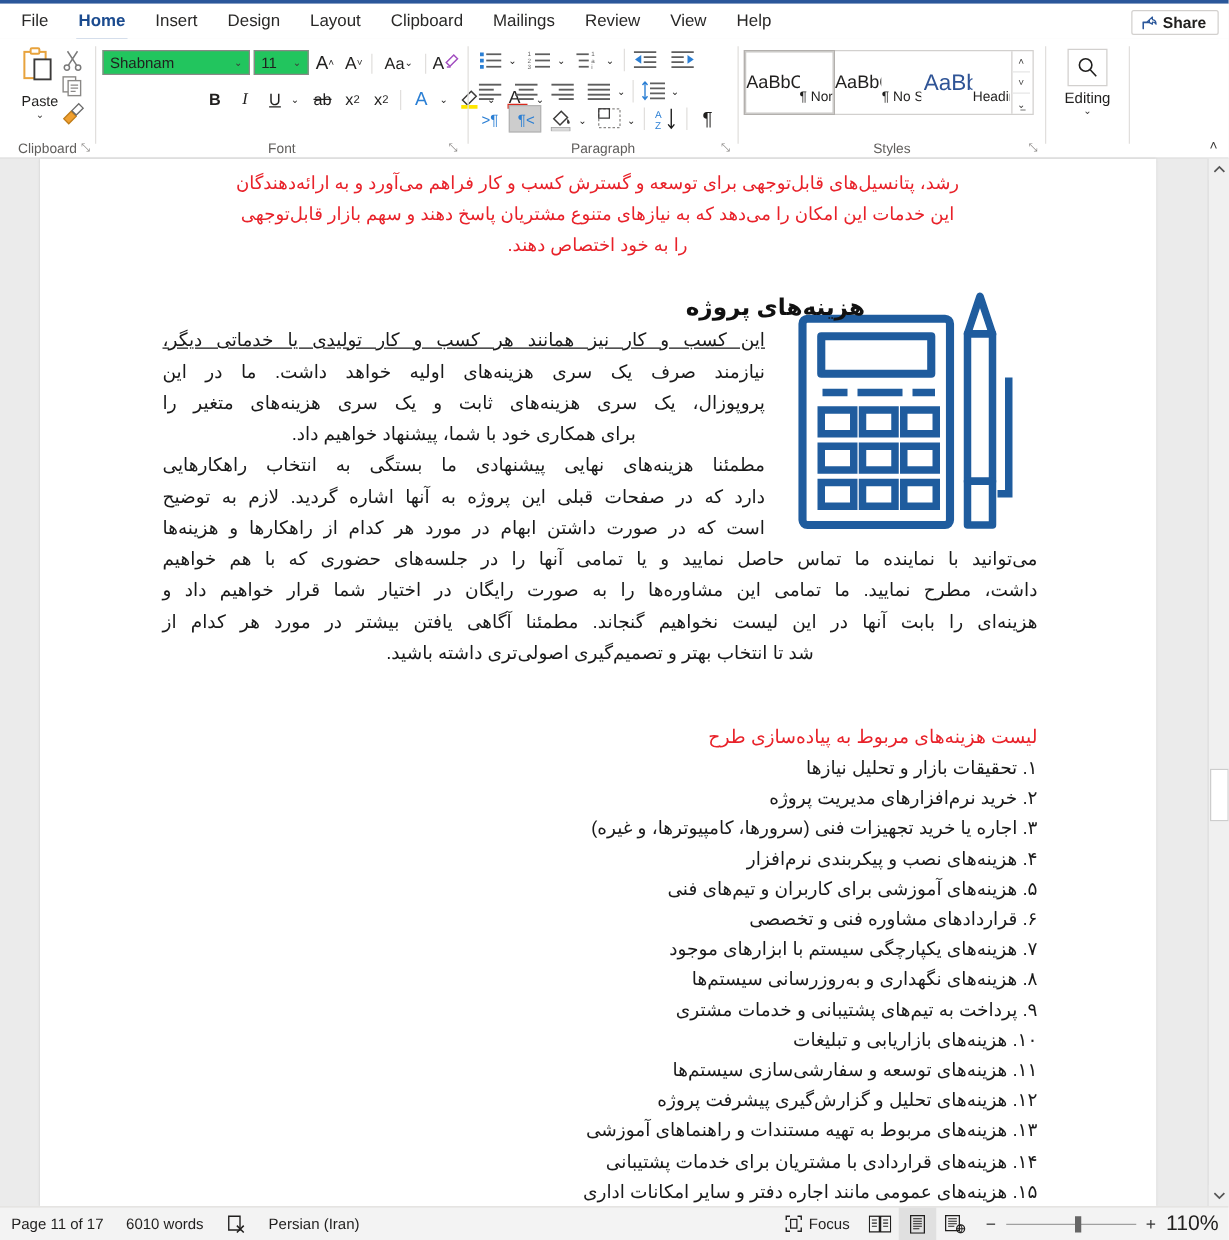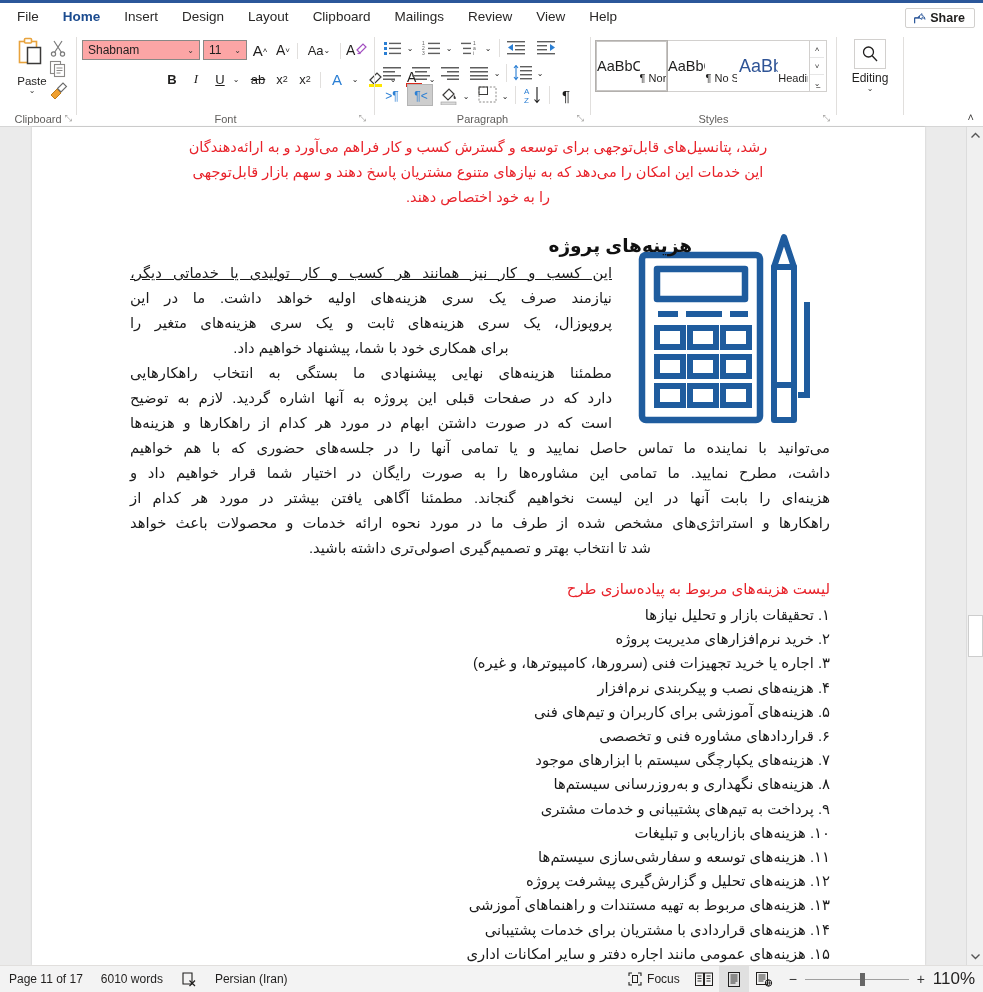--- a/index.html
+++ b/index.html
@@ -50,21 +50,21 @@
   .dialog-launcher { position:absolute; bottom:3px; font-size:9px; color:#8a8886; }
 
   
   .paste-btn { position:absolute; left:10px; top:6px; width:44px; text-align:center; }
   .paste-lbl { font-size:11.5px; color:#201f1e; margin-top:1px; }
   .chev { font-size:8px; color:#3b3a39; line-height:8px; }
   .mini-btn { position:absolute; width:22px; height:21px; }
 
   
   .combo {
-    position:absolute; border:1px solid #8a8886; background:#fca5a5; height:20px;
+    position:absolute; border:1px solid #8a8886; background:#22c55e; height:20px;
     display:flex; align-items:center; padding:0 2px 0 5px; font-size:12px; color:#201f1e;
   }
   .combo .cv { flex:1; white-space:nowrap; overflow:hidden; }
   .combo .ca { font-size:8px; color:#3b3a39; padding:0 3px; }
   .ficon { position:absolute; display:flex; align-items:center; justify-content:center;
            font-size:13px; color:#201f1e; height:22px; }
   .sep-v { position:absolute; width:1px; background:#e1dfdd; }
   .ptog { position:absolute; background:#cdcdcd; border:1px solid #b4b4b4; }
 
   
@@ -495,21 +495,20 @@
           <div style="text-align:center;">برای همکاری خود با شما، پیشنهاد خواهیم داد.</div>
           <div style="text-align:justify; text-align-last:justify;">مطمئنا هزینه‌های نهایی پیشنهادی ما بستگی به انتخاب راهکارهایی</div>
           <div style="text-align:justify; text-align-last:justify;">دارد که در صفحات قبلی این پروژه به آنها اشاره گردید. لازم به توضیح</div>
           <div style="text-align:justify; text-align-last:justify;">است که در صورت داشتن ابهام در مورد هر کدام از راهکارها و هزینه‌ها</div>
         </div>
 
         <div class="p-body" style="left:98px; top:309px; width:700px;">
           <div style="text-align:justify; text-align-last:justify;">می‌توانید با نماینده ما تماس حاصل نمایید و یا تمامی آنها را در جلسه‌های حضوری که با هم خواهیم</div>
           <div style="text-align:justify; text-align-last:justify;">داشت، مطرح نمایید. ما تمامی این مشاوره‌ها را به صورت رایگان در اختیار شما قرار خواهیم داد و</div>
           <div style="text-align:justify; text-align-last:justify;">هزینه‌ای را بابت آنها در این لیست نخواهیم گنجاند. مطمئنا آگاهی یافتن بیشتر در مورد هر کدام از</div>
-          <div style="text-align:justify; text-align-last:justify;">راهکارها و استراتژی‌های مشخص شده از طرف ما در مورد نحوه ارائه خدمات و محصولات باعث خواهد</div>
           <div style="text-align:center;">شد تا انتخاب بهتر و تصمیم‌گیری اصولی‌تری داشته باشید.</div>
         </div>
 
         <div class="list-title" style="left:200px; top:453px; width:598px;">لیست هزینه‌های مربوط به پیاده‌سازی طرح</div>
 
         <div class="olist" style="left:120px; top:476px; width:678px;">
           <div>۱. تحقیقات بازار و تحلیل نیازها</div>
           <div>۲. خرید نرم‌افزارهای مدیریت پروژه</div>
           <div>۳. اجاره یا خرید تجهیزات فنی (سرورها، کامپیوترها، و غیره)</div>
           <div>۴. هزینه‌های نصب و پیکربندی نرم‌افزار</div>

